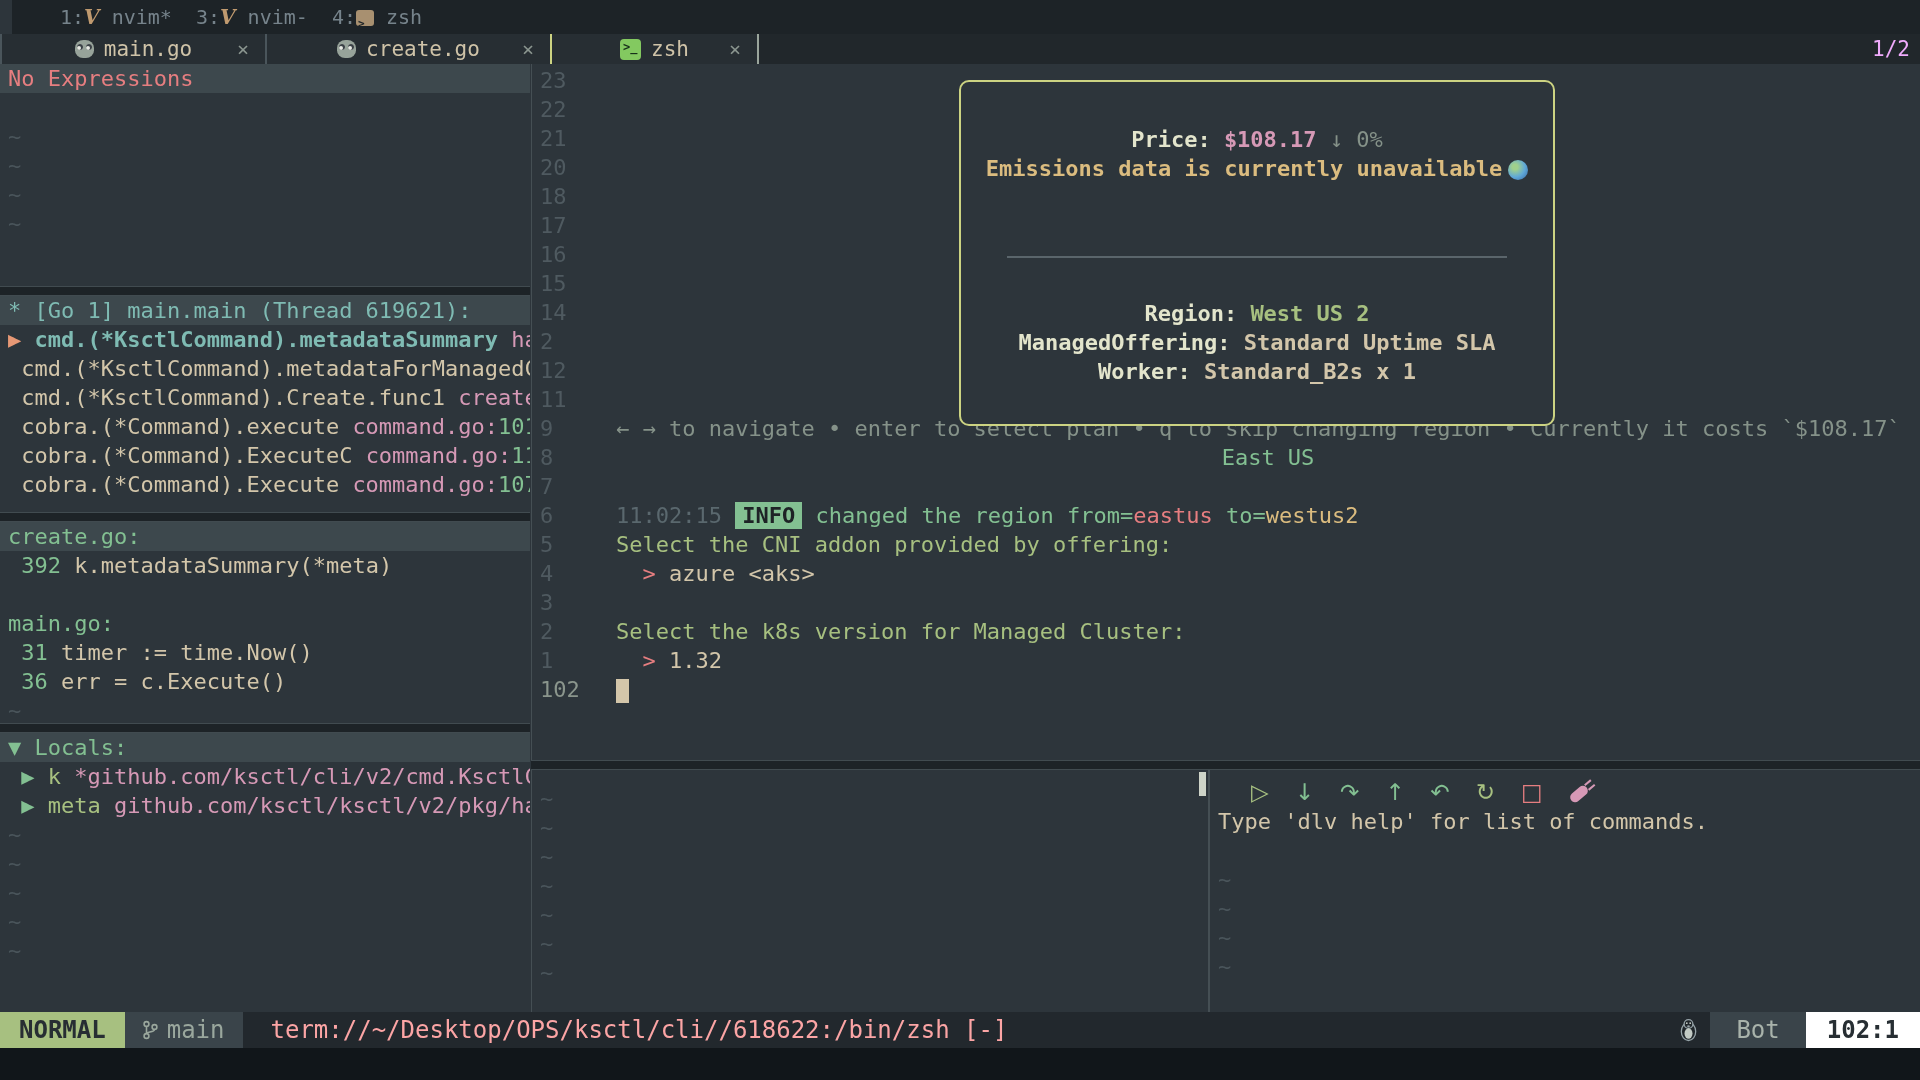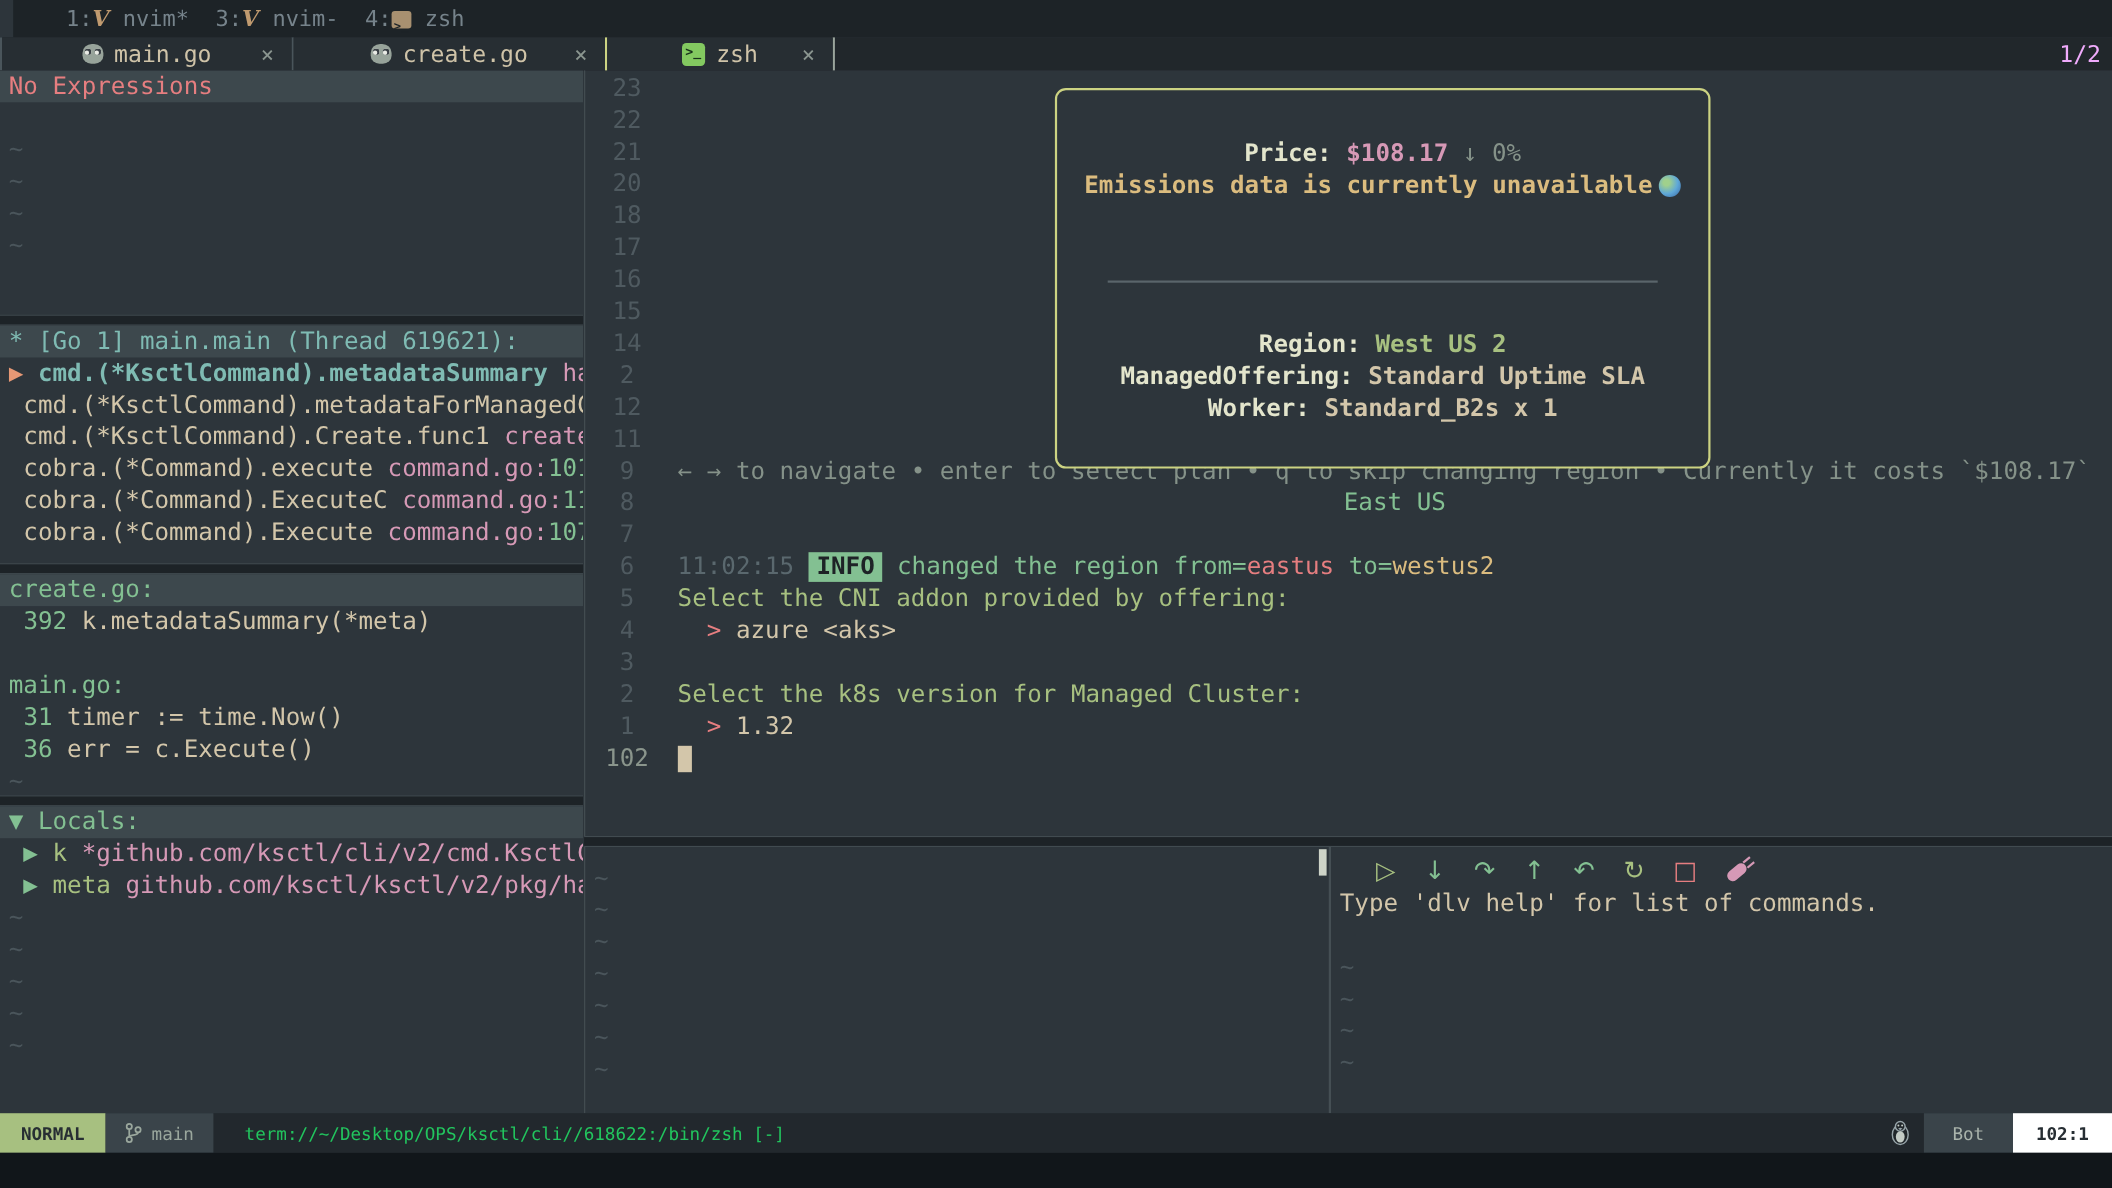--- a/index.html
+++ b/index.html
@@ -13,21 +13,21 @@
   .c-gray{color:#859289}.c-dim{color:#5a686e}.c-tilde{color:#4a555b}
   .c-tmux{color:#76838b}
   .b{font-weight:bold}
   .info-badge{background:#83c092;color:#1e2326;font-weight:bold;padding:1px 7px}
 
   
   .line{height:29px;line-height:29px;white-space:pre;overflow:hidden;display:flex;padding-left:8px}
   .line .ltext{flex:1;white-space:pre;overflow:hidden}
   .line.hl{background:#3d484d}
   .line.center .ltext{text-align:center}
-  .lnum{flex:0 0 76px;padding-right:16px;text-align:center;color:#4f5a60}
+  .lnum{flex:0 0 76px;padding-right:16px;text-align:left;color:#4f5a60}
   .lnum.cur{color:#8a958c}
 
   
   #tmux-bar{position:absolute;top:0;left:12px;width:1920px;height:34px;background:#1d2327;font-size:20px}
   #tmux-bar .line{height:34px;line-height:34px;padding-left:48px}
 
   
   #tabline{position:absolute;top:34px;left:0;width:1920px;height:30px;background:#21272b;display:flex;align-items:stretch;font-size:21px}
   .tab{position:relative;display:flex;align-items:center;justify-content:center;gap:10px;background:#272e33;color:#cfc3a8}
   .tab .close{position:absolute;right:16px;color:#8a958f;font-size:20px}
@@ -65,25 +65,25 @@
   #vsep-bottom{position:absolute;left:1208px;top:706px;width:2px;height:242px;background:#454f54}
   #repl-panel{position:absolute;left:1210px;top:706px;width:710px;height:242px;padding-top:8px}
   #repl-panel .controls-line{padding-left:28px}
   .ctl{font-family:"DejaVu Sans",sans-serif;margin:0 13px;font-size:23px}
   .icon-plug{position:relative;display:inline-block;width:20px;height:10px;border-radius:5px;background:#d699b6;
     transform:rotate(-40deg);vertical-align:middle}
   .icon-plug::before{content:"";position:absolute;right:-8px;top:1px;width:8px;height:2px;background:#d699b6}
   .icon-plug::after{content:"";position:absolute;right:-8px;bottom:1px;width:8px;height:2px;background:#d699b6}
 
   
-  #statusline{position:absolute;top:1012px;left:0;width:1920px;height:36px;background:#22282d;display:flex;font-size:16px}
+  #statusline{position:absolute;top:1012px;left:0;width:1920px;height:36px;background:#22282d;display:flex;font-size:24px}
   #statusline>div{display:flex;align-items:center}
   .seg-mode{background:#a7c080;color:#272e33;font-weight:bold;padding:0 19px}
   .seg-branch{background:#3a444a;color:#9aa79d;padding:0 18px;gap:9px}
-  .seg-path{padding:0 28px;color:#22c55e}
+  .seg-path{padding:0 28px;color:#fca5a5}
   .seg-spacer{flex:1}
   .seg-os{padding:0 12px}
   .seg-bot{background:#3a444a;color:#a9b3ab;padding:0 26px}
   .seg-pos{background:#ffffff;color:#272e33;font-weight:bold;padding:0 21px}
 
   #cmdline-strip{position:absolute;top:1048px;left:0;width:1920px;height:32px;background:#11161a}
 
   
   .icon-vim{display:inline-block}
   .icon-vim::before{content:"V";color:#c09a6f;font-weight:bold;font-style:italic;font-family:"DejaVu Serif",serif}

